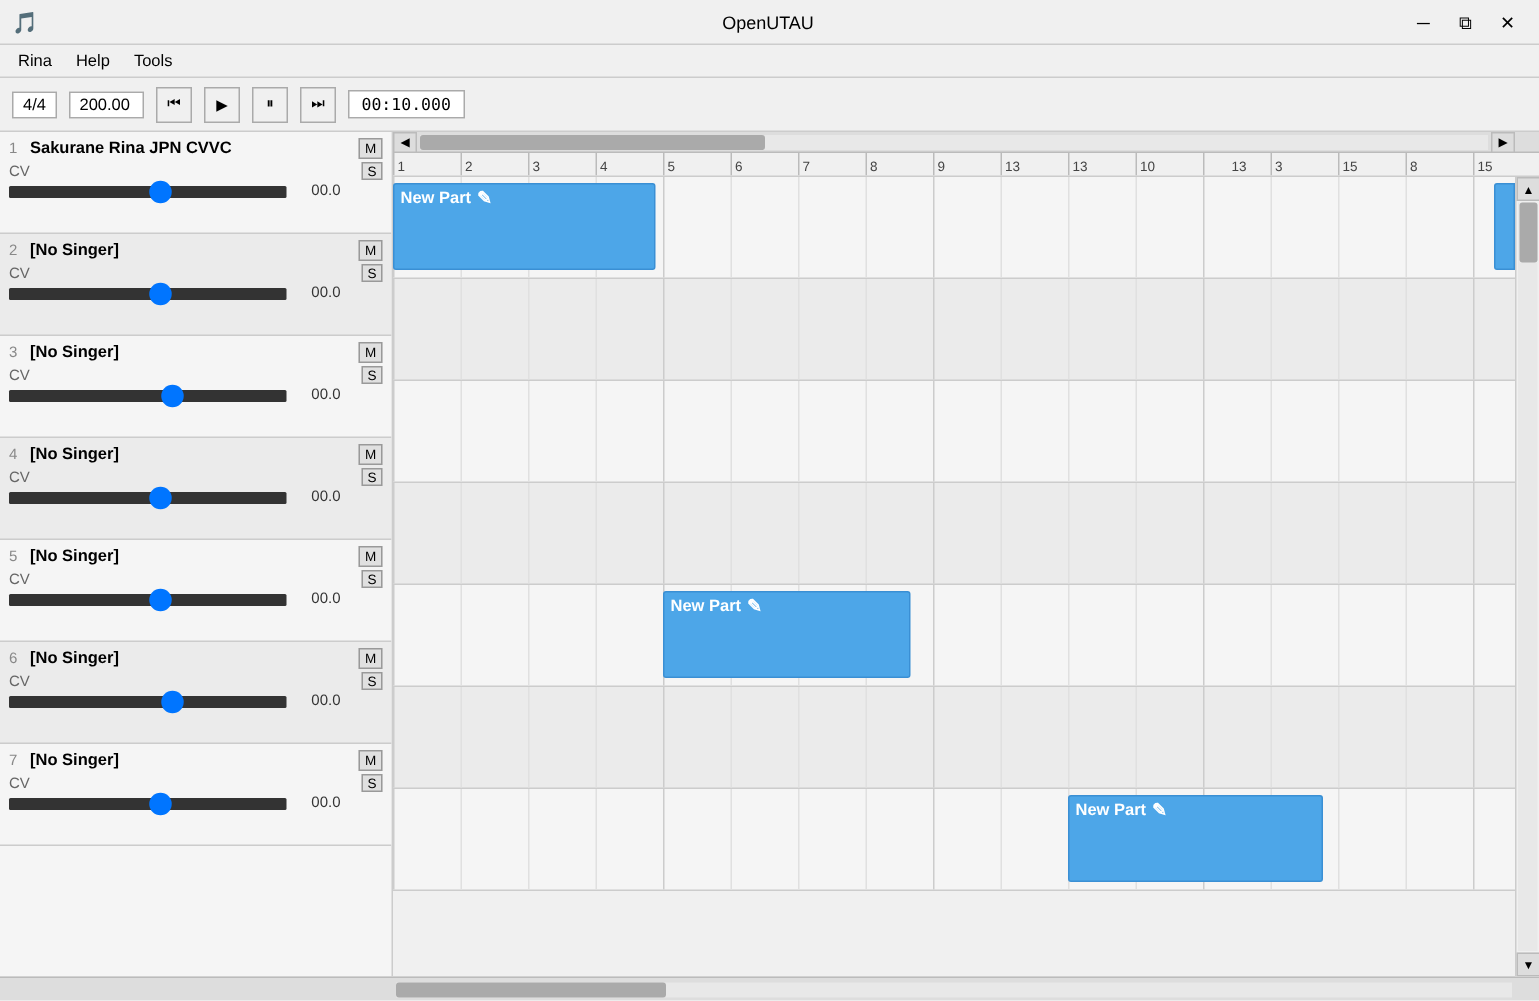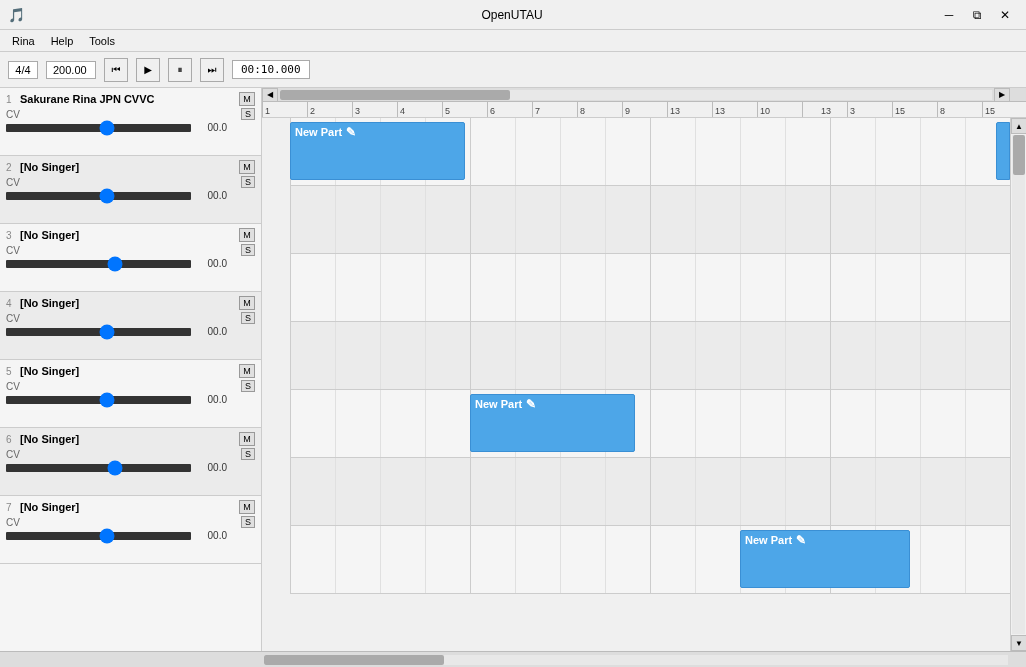--- a/index.html
+++ b/index.html
@@ -344,21 +344,21 @@
             <div style="min-width: 45px; display: flex; align-items: flex-end; padding-bottom: 1px; padding-left: 2px; font-size: 9px; color: rgb(68, 68, 68); border-left: 1px solid rgb(187, 187, 187); height: 100%;">13</div>
             <div style="min-width: 45px; display: flex; align-items: flex-end; padding-bottom: 1px; padding-left: 2px; font-size: 9px; color: rgb(68, 68, 68); border-left: 1px solid rgb(187, 187, 187); height: 100%;">10</div>
             <div style="min-width: 45px; display: flex; align-items: flex-end; padding-bottom: 1px; padding-left: 18px; font-size: 9px; color: rgb(68, 68, 68); border-left: 1px solid rgb(187, 187, 187); height: 100%;">13</div>
             <div style="min-width: 45px; display: flex; align-items: flex-end; padding-bottom: 1px; padding-left: 2px; font-size: 9px; color: rgb(68, 68, 68); border-left: 1px solid rgb(187, 187, 187); height: 100%;">3</div>
             <div style="min-width: 45px; display: flex; align-items: flex-end; padding-bottom: 1px; padding-left: 2px; font-size: 9px; color: rgb(68, 68, 68); border-left: 1px solid rgb(187, 187, 187); height: 100%;">15</div>
             <div style="min-width: 45px; display: flex; align-items: flex-end; padding-bottom: 1px; padding-left: 2px; font-size: 9px; color: rgb(68, 68, 68); border-left: 1px solid rgb(187, 187, 187); height: 100%;">8</div>
             <div style="min-width: 45px; display: flex; align-items: flex-end; padding-bottom: 1px; padding-left: 2px; font-size: 9px; color: rgb(68, 68, 68); border-left: 1px solid rgb(187, 187, 187); height: 100%;">15</div>
           </div>
       </div>
 
-      <div style="display:flex;flex:1;overflow:hidden;margin-left:28px;">
+      <div style="display:flex;flex:1;overflow:hidden;">
         <div id="tracks-canvas" style="flex: 1 1 0%; position: relative; overflow: hidden; width: 748px;">
 
         <div class="track-lane normal" style="height: 68px; border-bottom: 1px solid rgb(204, 204, 204); position: relative; background: rgb(245, 245, 245); width: 100%;">
               <div style="position: absolute; top: 0px; bottom: 0px; left: 0px; width: 1px; background: rgb(204, 204, 204); pointer-events: none;"></div>
               <div style="position: absolute; top: 0px; bottom: 0px; left: 45px; width: 1px; background: rgb(224, 224, 224); pointer-events: none;"></div>
               <div style="position: absolute; top: 0px; bottom: 0px; left: 90px; width: 1px; background: rgb(224, 224, 224); pointer-events: none;"></div>
               <div style="position: absolute; top: 0px; bottom: 0px; left: 135px; width: 1px; background: rgb(224, 224, 224); pointer-events: none;"></div>
               <div style="position: absolute; top: 0px; bottom: 0px; left: 180px; width: 1px; background: rgb(204, 204, 204); pointer-events: none;"></div>
               <div style="position: absolute; top: 0px; bottom: 0px; left: 225px; width: 1px; background: rgb(224, 224, 224); pointer-events: none;"></div>
               <div style="position: absolute; top: 0px; bottom: 0px; left: 270px; width: 1px; background: rgb(224, 224, 224); pointer-events: none;"></div>

